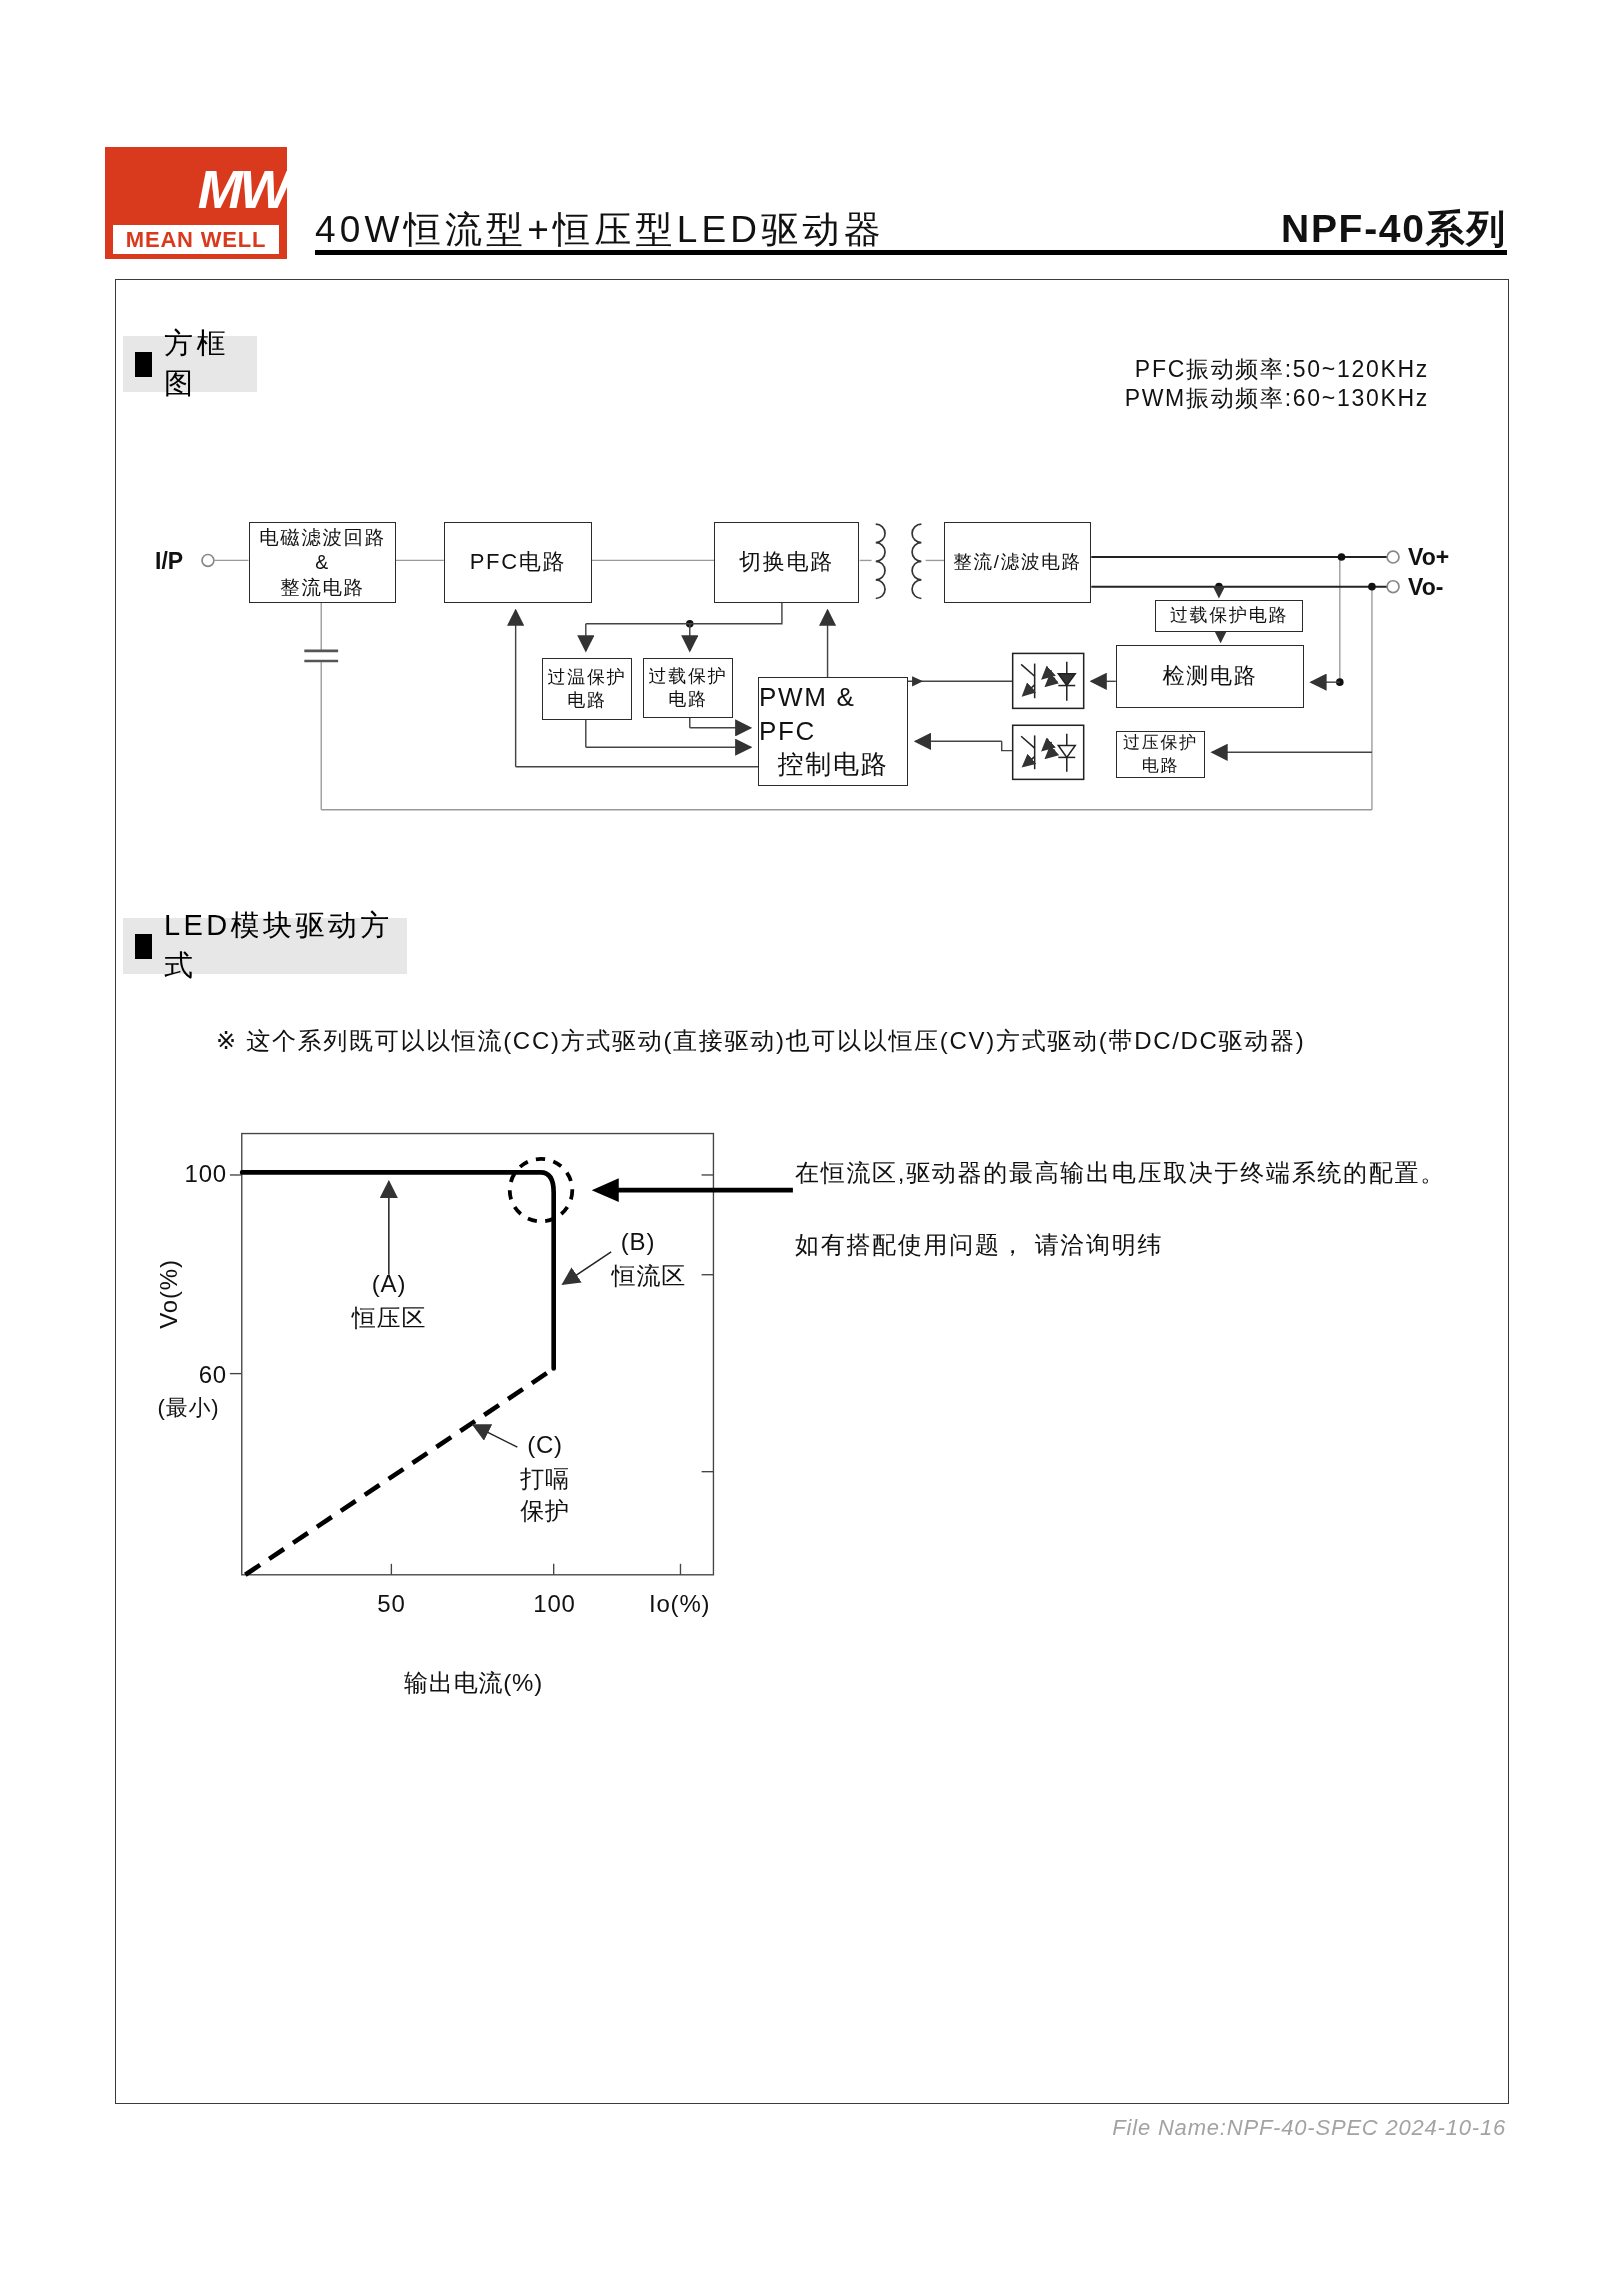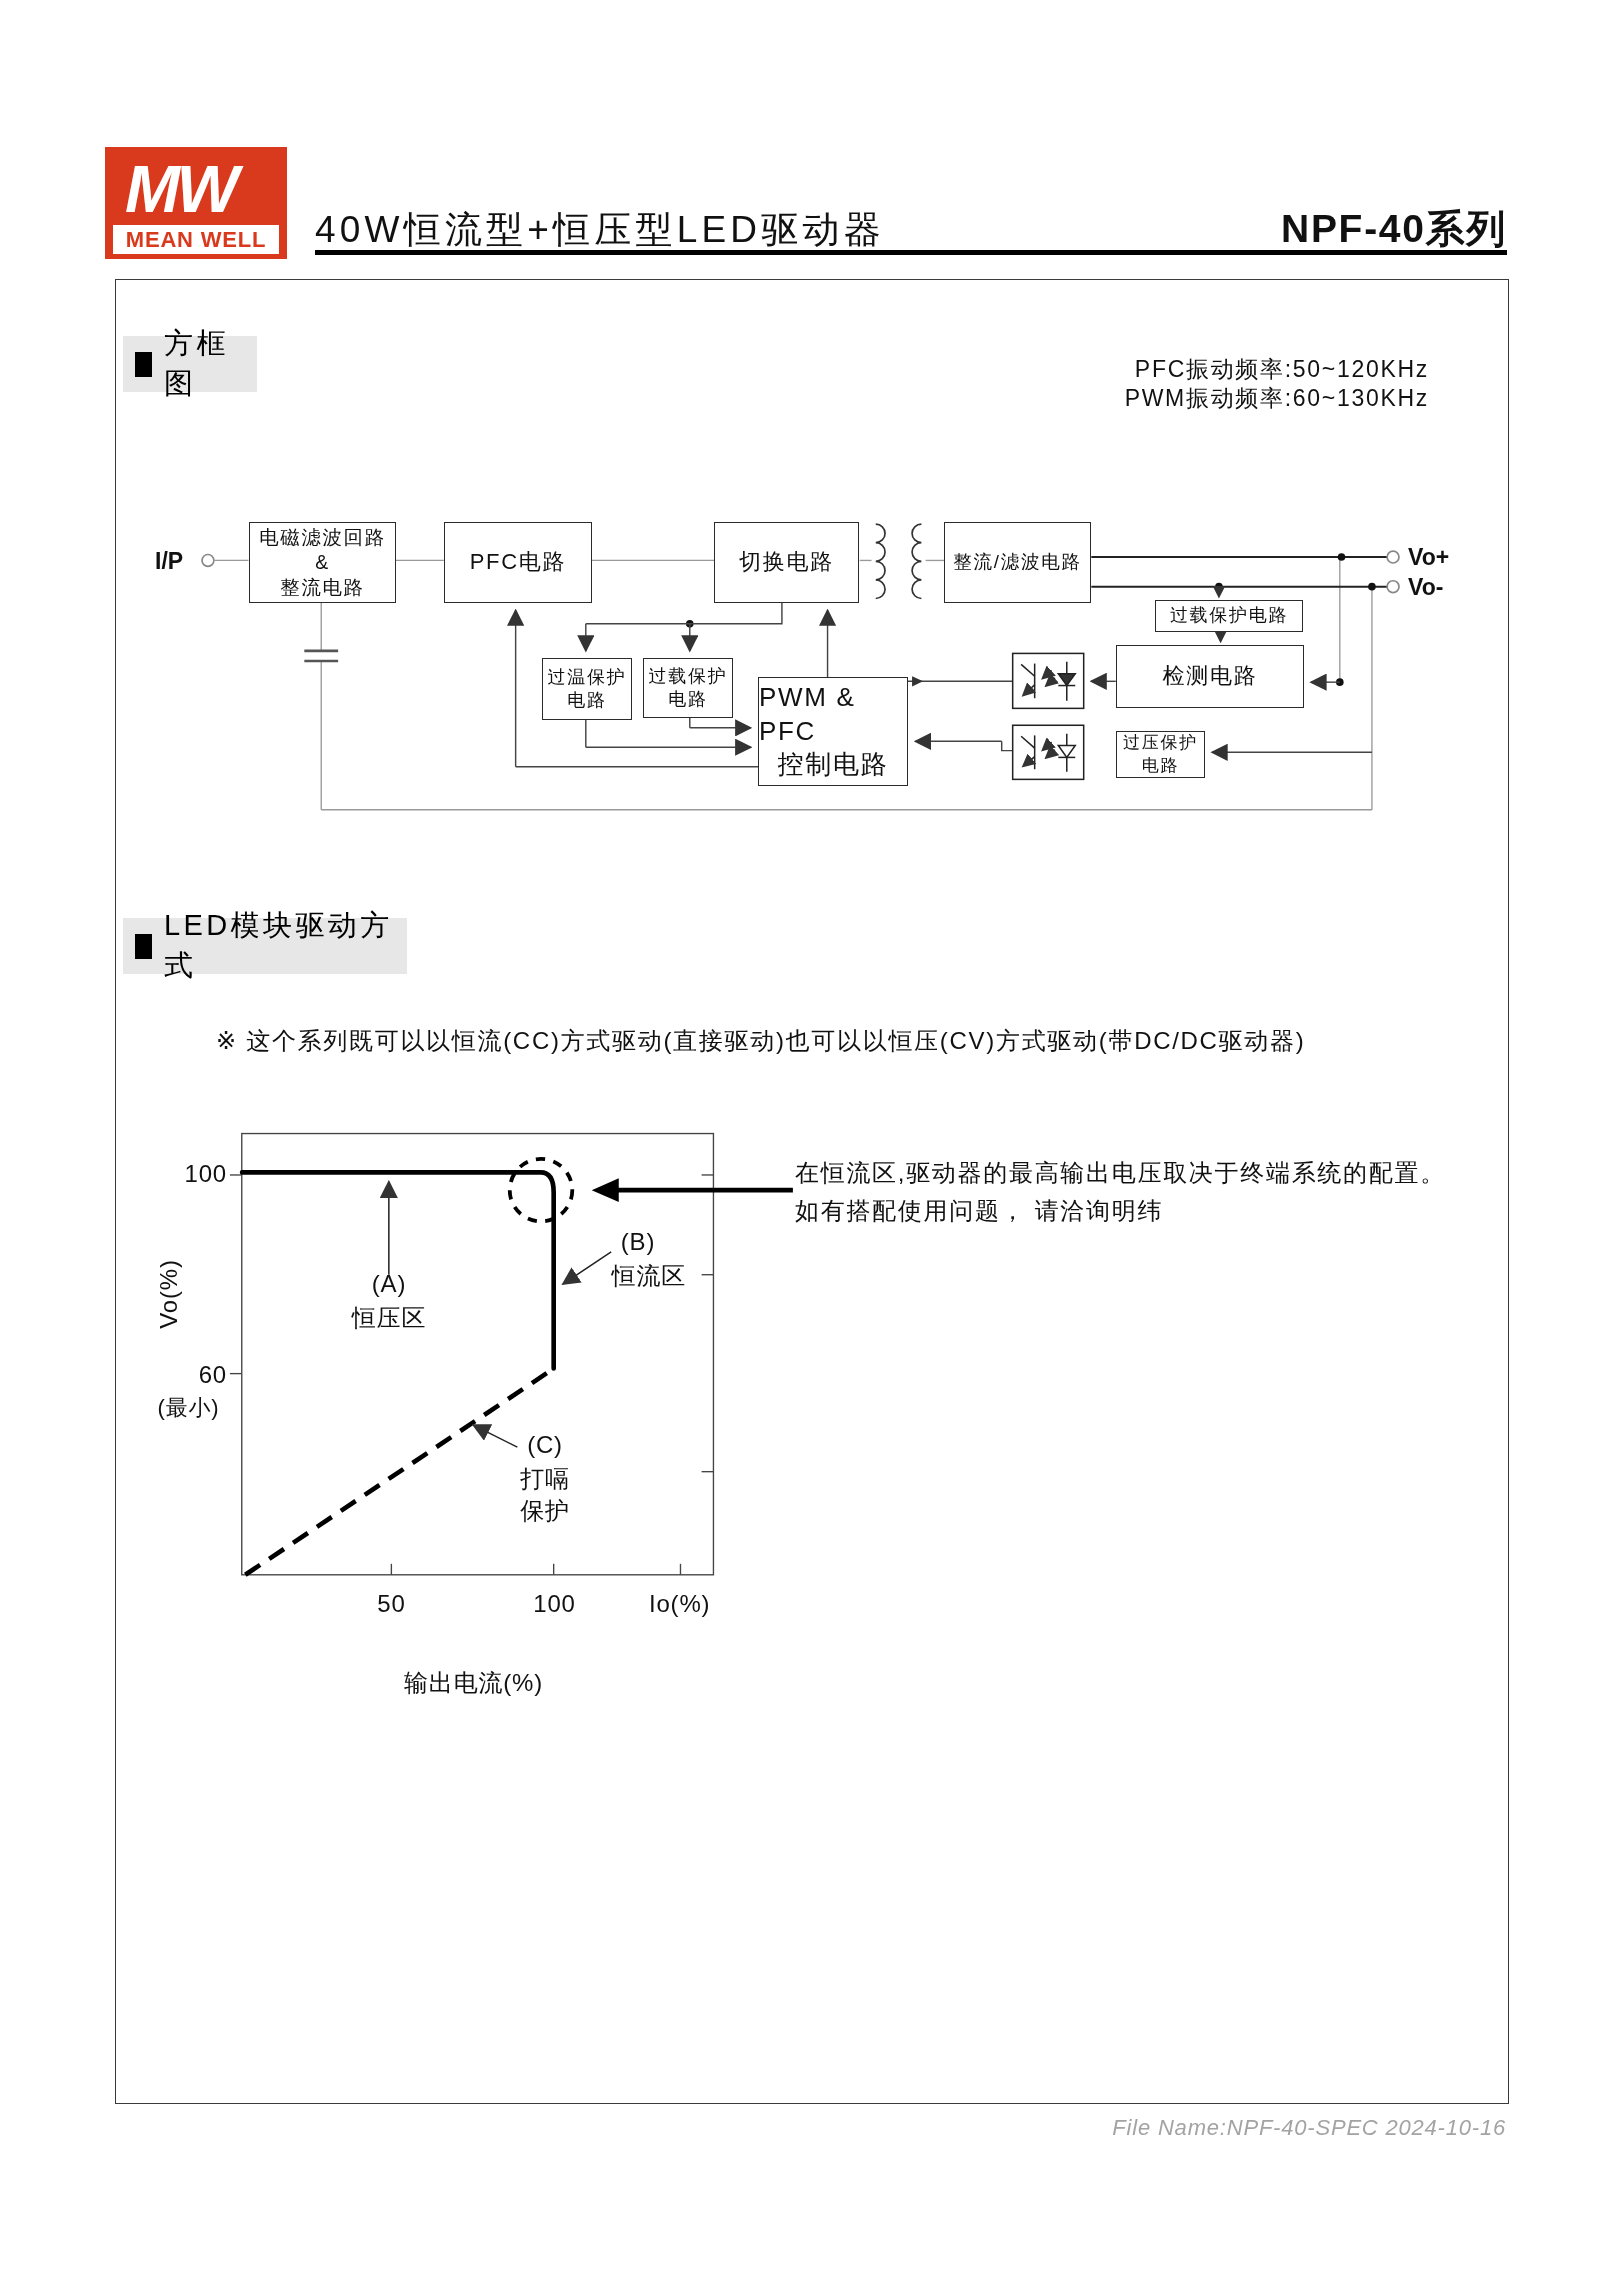--- a/index.html
+++ b/index.html
@@ -2,22 +2,22 @@
 <html style="font-size:13.5px"><head>
 <meta charset="utf-8">
 <style>
   html,body{margin:0;padding:0;background:#fff;}
   .page{position:relative;width:1623px;height:2295px;background:#fff;overflow:hidden;
         font-family:"Liberation Sans","DejaVu Sans",sans-serif;color:#111;}
   .abs{position:absolute;}
   svg.overlay{position:absolute;left:0;top:0;pointer-events:none;}
   
   .logo{left:105px;top:147px;width:182px;height:112px;background:#d93a1d;}
-  .logo-mw{position:absolute;left:0;top:1.7px;width:100%;text-align:left;color:#fff;
-           font-size:66px;font-weight:bold;font-style:italic;letter-spacing:-3.4px;line-height:81px;padding-left:20px;}
+  .logo-mw{position:absolute;left:0;top:1.7px;width:100%;text-align:right;color:#fff;
+           font-size:54px;font-weight:bold;font-style:italic;letter-spacing:-3.4px;line-height:81px;}
   .logo-band{position:absolute;left:7.6px;right:7.6px;bottom:5px;height:29px;background:#fff;
              display:flex;align-items:center;justify-content:center;}
   .logo-band span{color:#d93a1d;font-weight:bold;font-size:22px;letter-spacing:0.8px;}
   .doc-title{left:315px;top:205px;font-size:37px;letter-spacing:4.2px;font-weight:500;}
   .series{left:930px;top:202px;width:577px;text-align:right;font-size:39px;font-weight:bold;letter-spacing:1.7px;}
   .title-rule{left:315px;top:250px;width:1192px;height:5px;background:#000;}
   .main-box{left:115px;top:279px;width:1392px;height:1823px;border:1.7px solid #3a3a3a;}
   
   .band{background:#e7e7e7;display:flex;align-items:center;padding-left:12px;box-sizing:border-box;
         font-size:29px;letter-spacing:3.4px;color:#000;}
@@ -250,18 +250,18 @@
 
   <div class="chart-txt ctr" style="left:345px;top:1270px;width:88px;">(A)</div>
   <div class="chart-txt ctr" style="left:340px;top:1302px;width:98px;">恒压区</div>
   <div class="chart-txt ctr" style="left:594px;top:1228px;width:88px;">(B)</div>
   <div class="chart-txt ctr" style="left:588px;top:1260px;width:98px;text-align:right;">恒流区</div>
   <div class="chart-txt ctr" style="left:501px;top:1431px;width:88px;">(C)</div>
   <div class="chart-txt ctr" style="left:501px;top:1463px;width:88px;">打嗝</div>
   <div class="chart-txt ctr" style="left:501px;top:1495px;width:88px;">保护</div>
 
   <div class="chart-txt" style="left:795px;top:1157px;letter-spacing:1.7px;">在恒流区,驱动器的最高输出电压取决于终端系统的配置。</div>
-  <div class="chart-txt" style="left:795px;top:1195px;letter-spacing:1.7px;">如有搭配使用问题， 请洽询明纬</div>
+  <div class="chart-txt" style="left:795px;top:1229px;letter-spacing:1.7px;">如有搭配使用问题， 请洽询明纬</div>
 
   <div class="abs footer">File Name:NPF-40-SPEC  2024-10-16</div>
 
 </div>
 
 
 </body></html>

